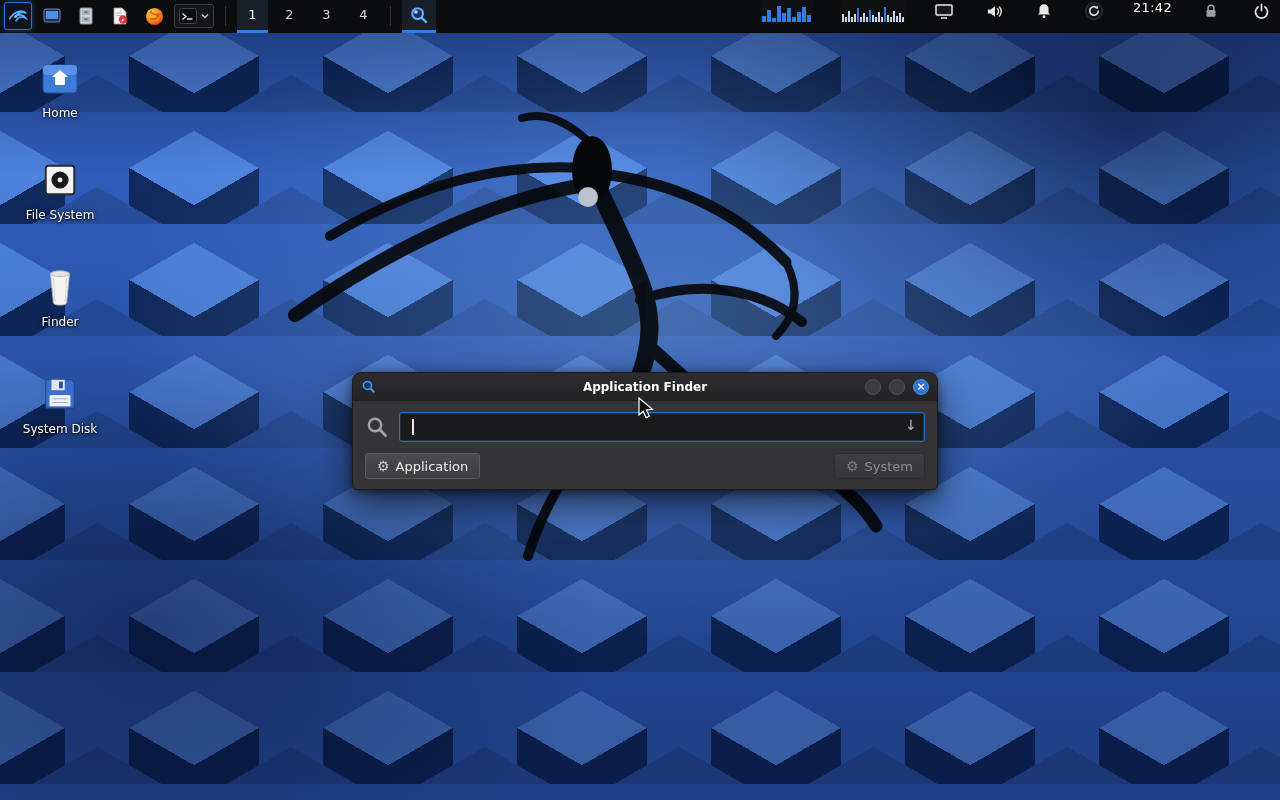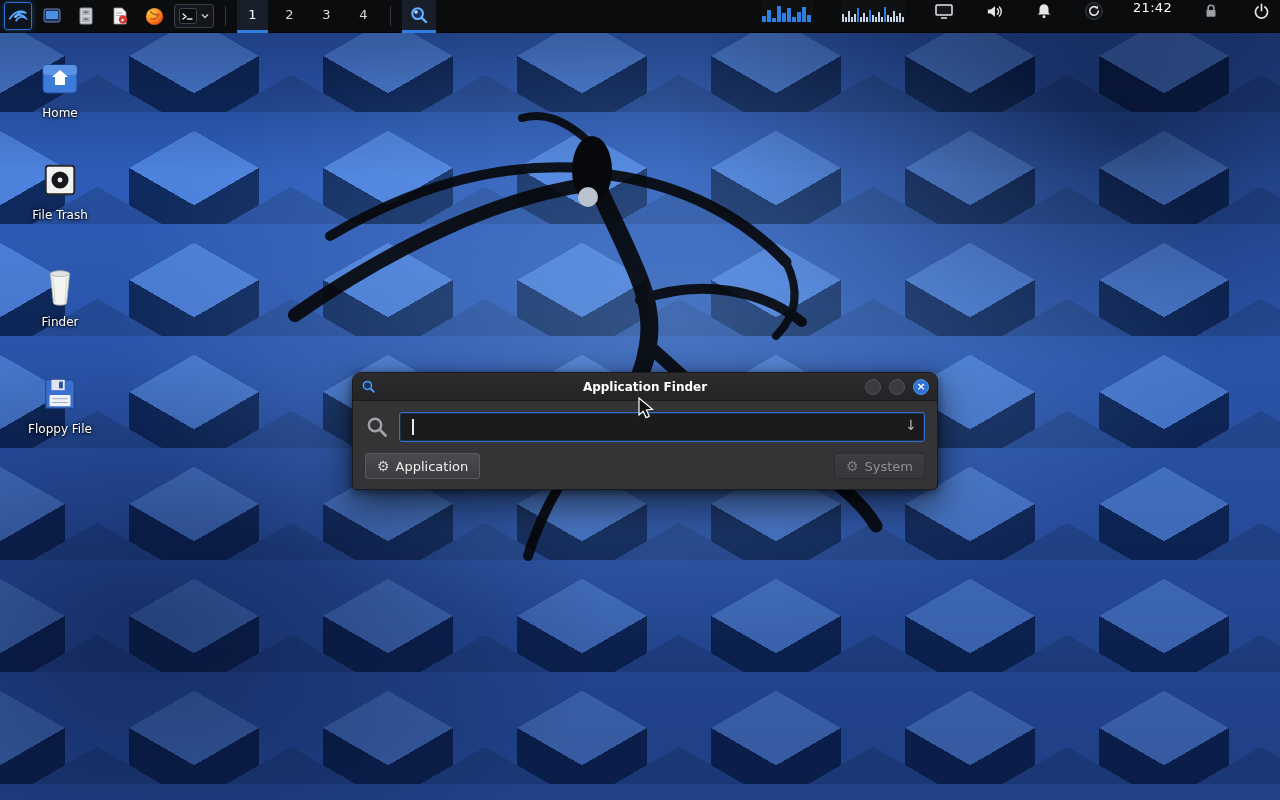--- a/index.html
+++ b/index.html
@@ -300,21 +300,21 @@
 </div>
 
 <div class="dicon" style="top:159px">
   <div class="img">
     <svg width="38" height="38" viewBox="0 0 40 40">
       <rect x="5" y="5" width="30" height="30" rx="3" fill="#f2f2f2" stroke="#2a2a2a" stroke-width="2"></rect>
       <circle cx="20" cy="20" r="9" fill="#17181b"></circle>
       <circle cx="20" cy="20" r="2.6" fill="#e8e8e8"></circle>
     </svg>
   </div>
-  <div class="lbl">File Trash</div>
+  <div class="lbl">File System</div>
 </div>
 
 <div class="dicon" style="top:266px">
   <div class="img">
     <svg width="34" height="38" viewBox="0 0 34 40">
       <path d="M7 6h20l-3 30c-.2 2-2 3-7 3s-6.8-1-7-3z" fill="#f4f4f2" stroke="#b9b9b4"></path>
       <ellipse cx="17" cy="6" rx="10" ry="3" fill="#e3e3df" stroke="#b9b9b4"></ellipse>
       <path d="M10 10c1 12 1 20 2 26" stroke="#d4d4cf" fill="none"></path>
       <path d="M24 10c-1 12-1 20-2 26" stroke="#d4d4cf" fill="none"></path>
     </svg>
@@ -326,21 +326,21 @@
   <div class="img">
     <svg width="38" height="38" viewBox="0 0 40 40">
       <path d="M5 5h27l3 3v27H5z" fill="#3a6fd0" stroke="#1c3f85"></path>
       <rect x="11" y="5" width="14" height="11" fill="#dfe6f2"></rect>
       <rect x="19" y="7" width="4" height="7" fill="#2a4fa0"></rect>
       <rect x="9" y="21" width="22" height="12" rx="1" fill="#eef1f7"></rect>
       <line x1="12" y1="25" x2="28" y2="25" stroke="#9aa7c0"></line>
       <line x1="12" y1="29" x2="28" y2="29" stroke="#9aa7c0"></line>
     </svg>
   </div>
-  <div class="lbl">Floppy File</div>
+  <div class="lbl">System Disk</div>
 </div>
 
 <div class="finder">
   <div class="titlebar">
     <svg width="15" height="15" viewBox="0 0 20 20">
       <circle cx="8.6" cy="8.6" r="5.4" fill="#16335f" stroke="#4aa0ff" stroke-width="2"></circle>
       <line x1="12.8" y1="12.8" x2="17" y2="17" stroke="#4aa0ff" stroke-width="2.4" stroke-linecap="round"></line>
     </svg>
     <div class="title">Application Finder</div>
     <div class="winbtns">

